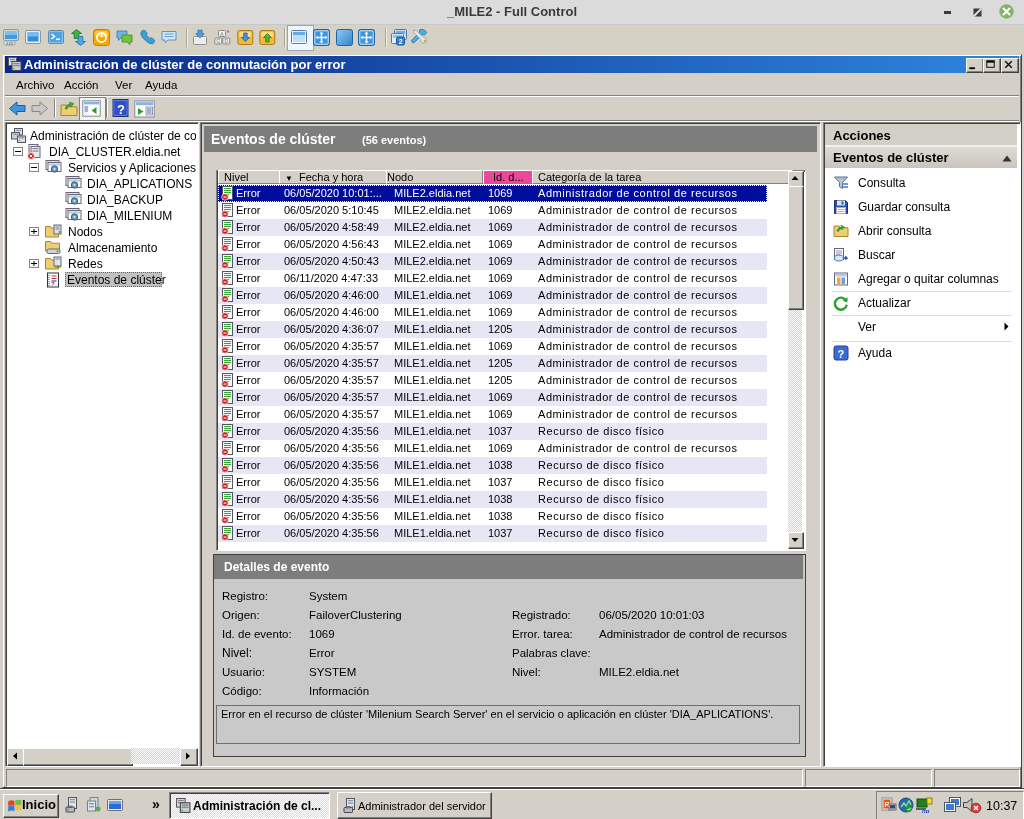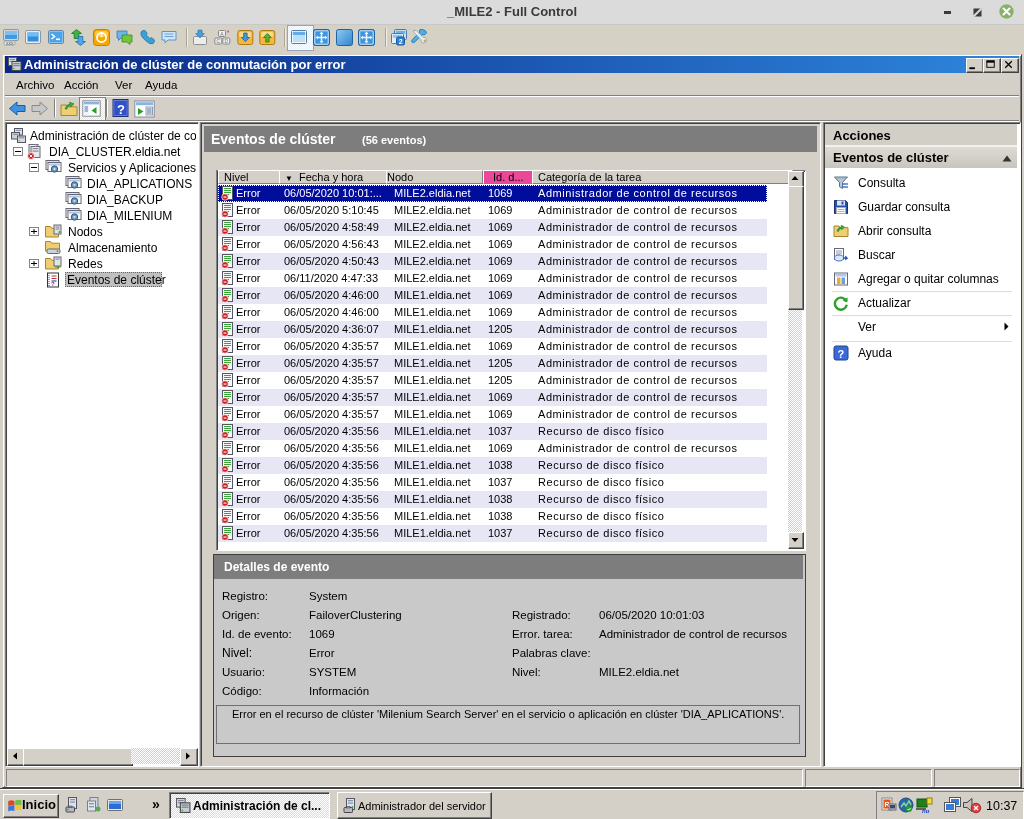--- a/index.html
+++ b/index.html
@@ -675,21 +675,21 @@
 <div class="a" style="left:309px;top:646px;width:200px;height:14px;font-size:11.5px;line-height:14px">Error</div>
 <div class="a" style="left:512px;top:646px;width:85px;height:14px;font-size:11.5px;line-height:14px">Palabras clave:</div>
 <div class="a" style="left:599px;top:646px;width:205px;height:14px;font-size:11.5px;line-height:14px"></div>
 <div class="a" style="left:222px;top:665px;width:85px;height:14px;font-size:11.5px;line-height:14px">Usuario:</div>
 <div class="a" style="left:309px;top:665px;width:200px;height:14px;font-size:11.5px;line-height:14px">SYSTEM</div>
 <div class="a" style="left:512px;top:665px;width:85px;height:14px;font-size:11.5px;line-height:14px">Nivel:</div>
 <div class="a" style="left:599px;top:665px;width:205px;height:14px;font-size:11.5px;line-height:14px">MILE2.eldia.net</div>
 <div class="a" style="left:222px;top:684px;width:85px;height:14px;font-size:11.5px;line-height:14px">Código:</div>
 <div class="a" style="left:309px;top:684px;width:200px;height:14px;font-size:11.5px;line-height:14px">Información</div>
 <div class="a" style="left:216px;top:705px;width:582px;height:37px;border:1px solid #707070"></div>
-<div class="a" style="left:232px;top:708px;width:578px;height:13px;font-size:11px;line-height:13px;white-space:nowrap">Error en el recurso de clúster 'Milenium Search Server' en el servicio o aplicación en clúster 'DIA_APLICATIONS'.</div>
+<div class="a" style="left:221px;top:708px;width:578px;height:13px;font-size:11px;line-height:13px;white-space:nowrap">Error en el recurso de clúster 'Milenium Search Server' en el servicio o aplicación en clúster 'DIA_APLICATIONS'.</div>
 <div class="a" style="left:823px;top:122px;width:196px;height:643px;background:#fff;border:1px solid;border-color:#808080 #fff #fff #808080;box-shadow:inset 1px 1px 0 #404040"></div>
 <div class="a" style="left:825px;top:124px;width:192px;height:21px;background:#d2cfc7"></div>
 <div class="a" style="left:833px;top:128px;width:100px;height:15px;font-size:13px;font-weight:bold;line-height:15px">Acciones</div>
 <div class="a" style="left:825px;top:145px;width:192px;height:2px;background:#f2f1ee"></div>
 <div class="a" style="left:825px;top:147px;width:192px;height:21px;background:linear-gradient(#dedbd4,#c8c5bd)"></div>
 <div class="a" style="left:833px;top:150px;width:160px;height:15px;font-size:13px;font-weight:bold;line-height:15px">Eventos de clúster</div>
 <svg class="a" style="left:1002px;top:155px" width="10" height="7" viewBox="0 0 10 7">
     <path d="M5 0.5 L9.5 6.5 L0.5 6.5 Z" fill="#333"></path>
   </svg>
 <div class="a" style="left:833px;top:175px">

